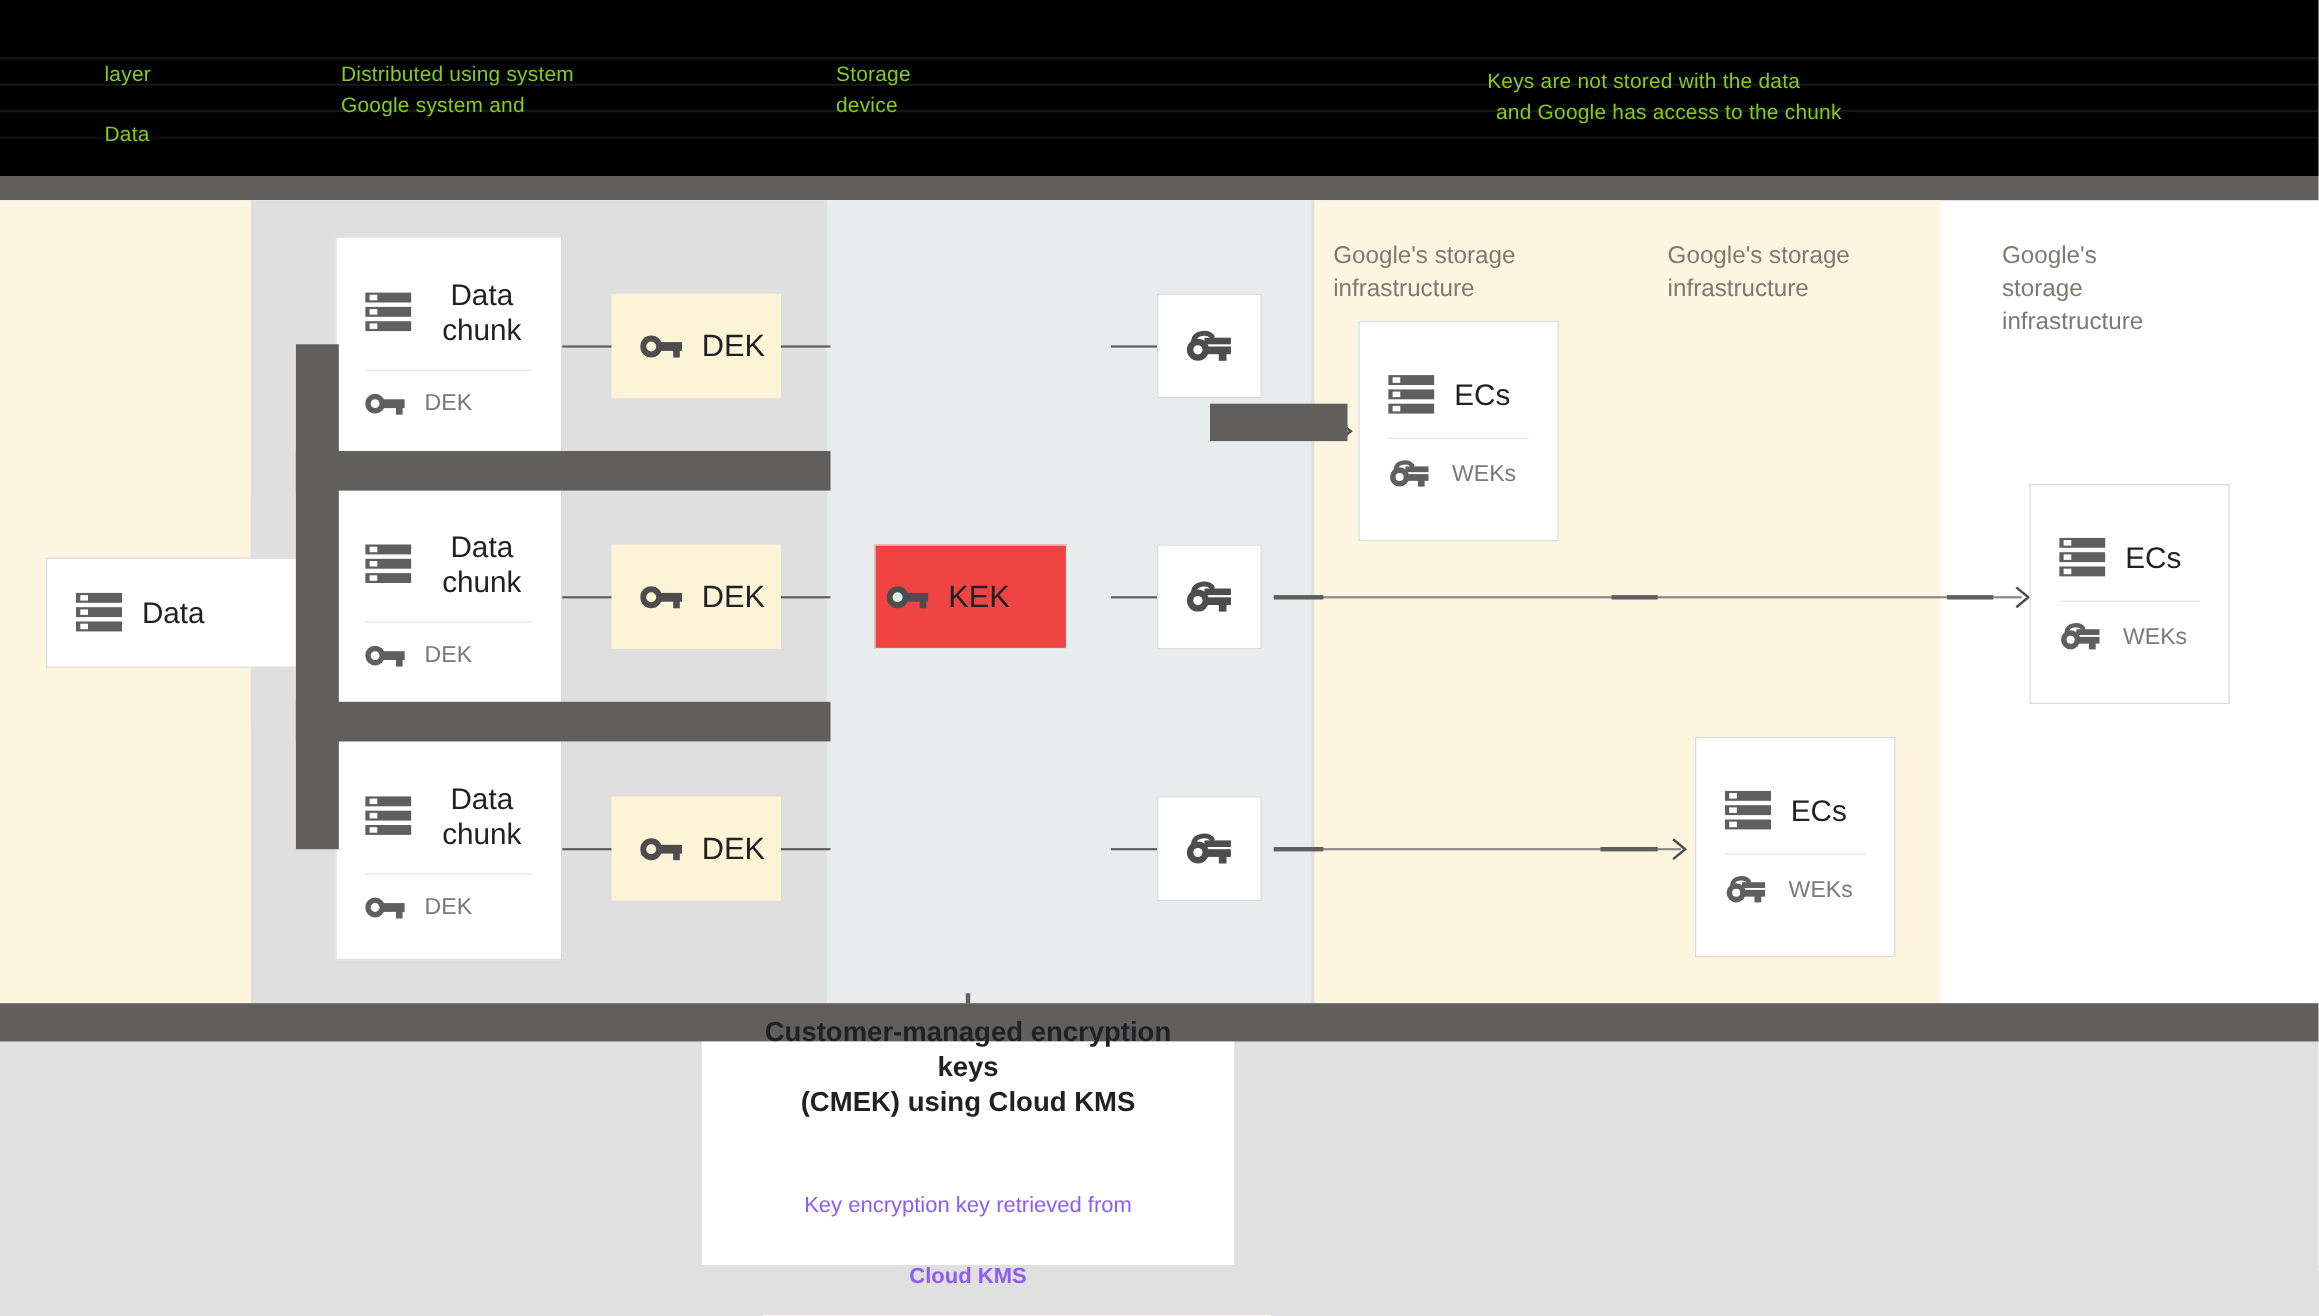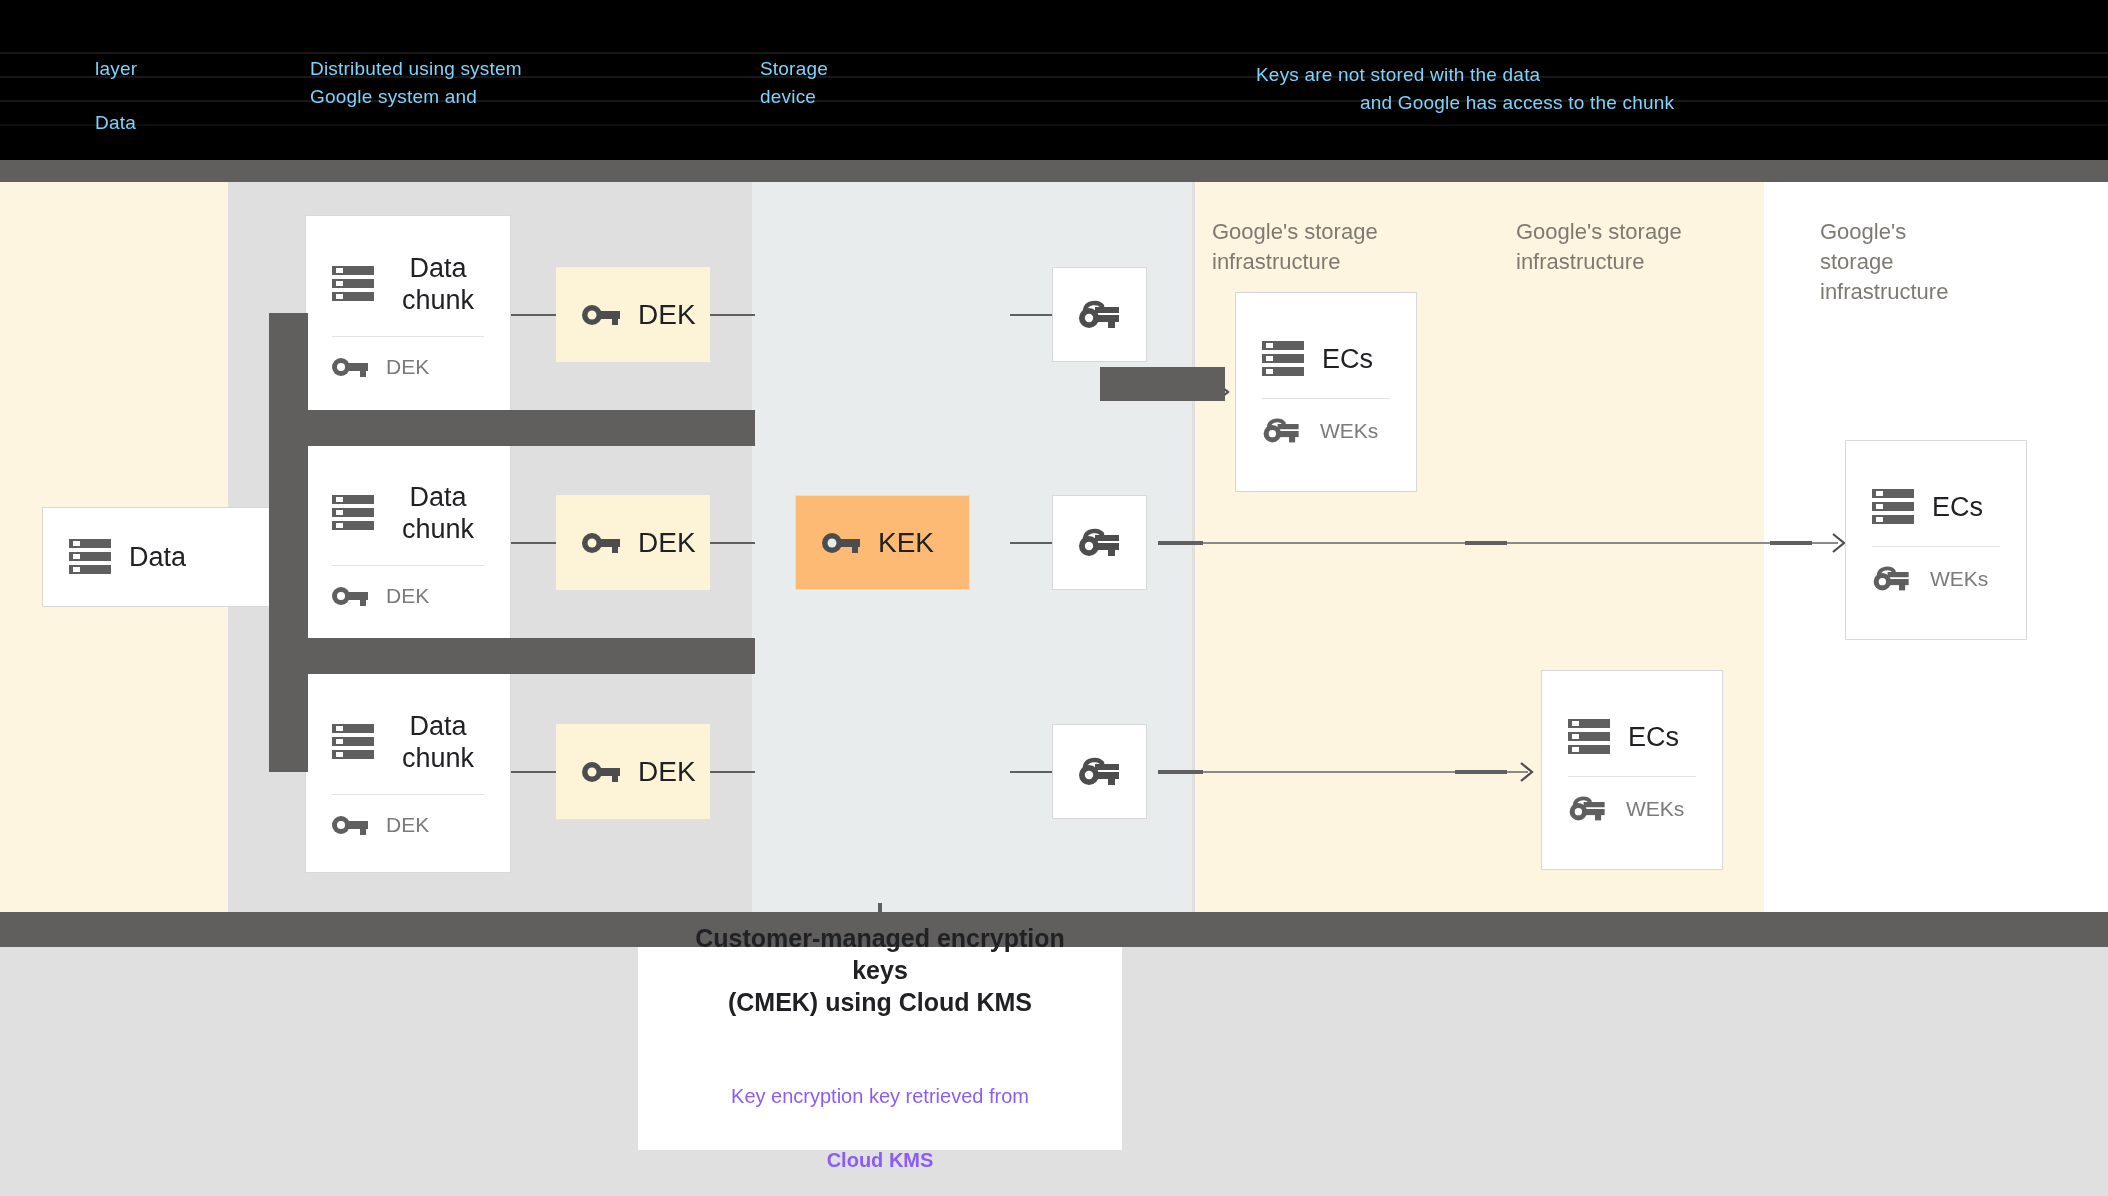--- a/index.html
+++ b/index.html
@@ -19,21 +19,21 @@
   
   .header-band {
     position: absolute;
     left: 0; top: 0;
     width: 2108px; height: 160px;
     background: #000000;
     overflow: hidden;
   }
   .header-text {
     position: absolute;
-    color: #7dd3fc;
+    color: #84cc16;
     font-size: 19px;
     line-height: 26px;
     white-space: pre-line;
     letter-spacing: .2px;
   }
   .scan-noise {
     position: absolute; left: 0; right: 0;
     height: 2px;
     background: #2b2b2b;
     opacity: .55;
@@ -99,26 +99,26 @@
     gap: 18px;
     padding-left: 26px;
   }
   .chip-label {
     font-size: 28px;
     color: #202124;
   }
   
   .chip-green {
     position: absolute;
-    background: #fdba74;
+    background: #ef4444;
     border: 1px solid #d4e5dc;
     display: flex;
     align-items: center;
     gap: 18px;
-    padding-left: 26px;
+    padding-left: 10px;
   }
   
   .tile {
     position: absolute;
     background: #ffffff;
     border: 1px solid #d8d8d8;
     display: flex;
     align-items: center;
     justify-content: center;
   }
@@ -189,21 +189,21 @@
     <div class="scan-noise" style="top:52px"></div>
     <div class="scan-noise" style="top:76px"></div>
     <div class="scan-noise" style="top:100px"></div>
     <div class="scan-noise" style="top:124px; opacity:.35"></div>
     <div class="header-text" style="left:95px; top:56px">layer</div>
     <div class="header-text" style="left:95px; top:110px">Data</div>
     <div class="header-text" style="left:310px; top:56px">Distributed using system</div>
     <div class="header-text" style="left:310px; top:84px">Google system and</div>
     <div class="header-text" style="left:760px; top:56px">Storage</div>
     <div class="header-text" style="left:760px; top:84px">device</div>
-    <div class="header-text" style="left:1256px; top:62px">Keys are not stored with the data</div>
+    <div class="header-text" style="left:1352px; top:62px">Keys are not stored with the data</div>
     <div class="header-text" style="left:1360px; top:90px">and Google has access to the chunk</div>
   </div>
   <div class="header-underbar"></div>
 
   <div class="canvas">
 
     <div class="band band-gray" style="left:228px;  width:524px;"></div>
     <div class="band band-bluegy" style="left:752px;  width:440px;"></div>
     <div class="band band-gray" style="left:1192px; width:3px;"></div>
 

